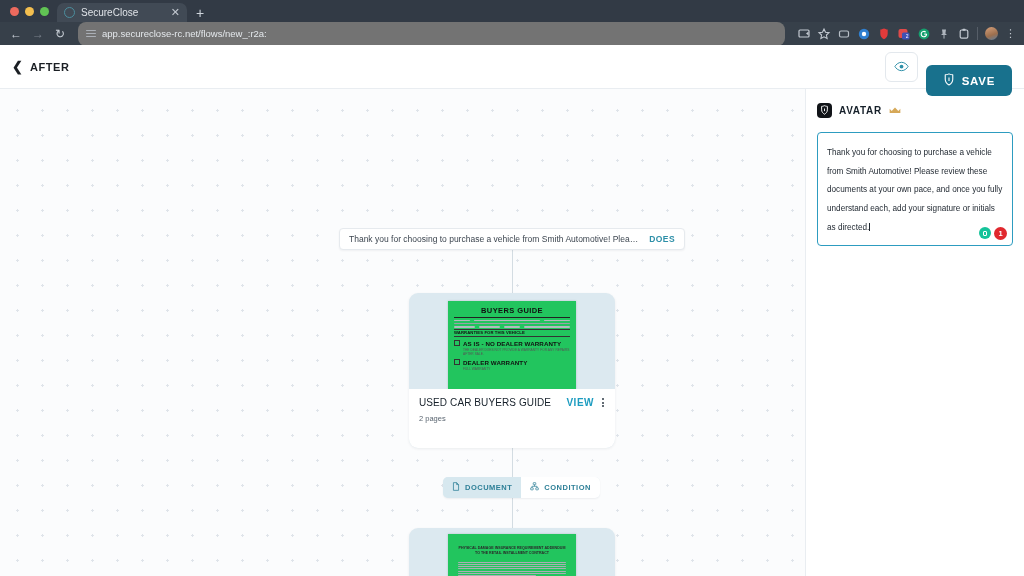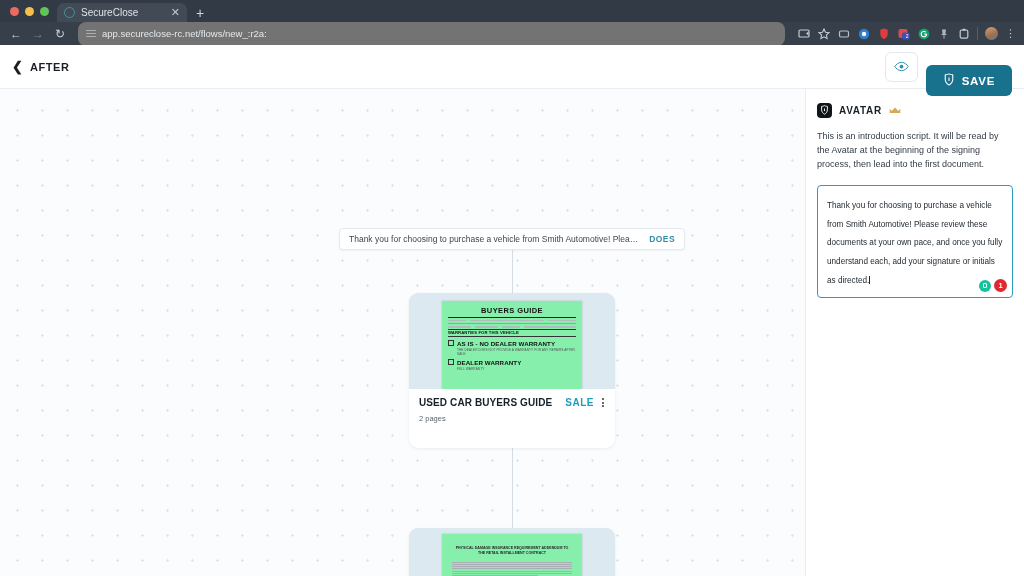--- a/index.html
+++ b/index.html
@@ -121,21 +121,21 @@
     box-shadow: 0 1px 3px rgba(16,24,40,.07);
   }
   .node.top { top: 204px; height: 155px; }
   .node.bottom { top: 439px; height: 137px; }
   .thumb-area {
     height: 96px; display: flex; justify-content: center; align-items: flex-end;
     padding-top: 8px; overflow: hidden;
   }
   .node.bottom .thumb-area { height: 101px; }
   .paper {
-    width: 140px; background: #86efac; box-shadow: 0 0 2px rgba(0,0,0,.18);
+    width: 128px; background: #22c55e; box-shadow: 0 0 2px rgba(0,0,0,.18);
     overflow: hidden; padding: 5px 6px;
   }
   .node.top .paper { height: 88px; }
   .node.bottom .paper { height: 95px; padding: 12px 10px; }
 
   
   .bg-title { text-align: center; font-size: 7.5px; font-weight: bold; letter-spacing: .4px; color: #111; margin-bottom: 2px; }
   .rule { height: 1px; background: #222; margin: 2px 0; }
   .mini-line { height: 1.6px; background: #9aa0a6; border-radius: 1px; margin: 1.3px 0; }
   .mini-line.w100 { width: 100%; }
@@ -147,21 +147,21 @@
   .chk-label { font-size: 6.2px; font-weight: bold; color: #111; letter-spacing: .1px; }
   .tiny-note { font-size: 3.2px; color: #555; margin: 1px 0 0 9px; letter-spacing: .05px; }
 
   
   .cpi-title { text-align: center; font-size: 3.6px; font-weight: bold; color: #2a2a2a; line-height: 1.5; margin-bottom: 5px; }
   .cpi-p { margin-bottom: 4px; }
   .cpi-p i { display: block; height: 1.05px; background: #a9aeb4; margin-bottom: 1.15px; border-radius: 1px; }
 
   .node-info { background: #fff; padding: 8px 10px 0 10px; height: 100%; }
   .node-row1 { display: flex; align-items: center; justify-content: space-between; }
-  .node-title { font-size: 10px; font-weight: bold; color: #16202a; letter-spacing: .1px; }
+  .node-title { font-size: 10px; font-weight: normal; color: #16202a; letter-spacing: .1px; }
   .node-actions { display: flex; align-items: center; gap: 7px; }
   .view-link { font-size: 10px; font-weight: bold; color: #1d9cc0; letter-spacing: .5px; }
   .dots-v { display: flex; flex-direction: column; gap: 1.5px; padding: 1px; }
   .dots-v i { width: 2px; height: 2px; border-radius: 50%; background: #2f3b46; display: block; }
   .node-sub { display: flex; align-items: center; gap: 4px; margin-top: 5px; }
   .node-sub-text { font-size: 7.5px; color: #5b6671; }
   .node-pages { font-size: 7.5px; color: #5b6671; margin-top: 6px; }
 
   .seg-wrap {
     position: absolute; left: 443px; top: 388px;
@@ -358,32 +358,54 @@
                 <span class="chk"></span>
                 <span class="chk-label">DEALER WARRANTY</span>
               </div>
               <div class="tiny-note">FULL WARRANTY</div>
             </div>
           </div>
           <div class="node-info">
             <div class="node-row1">
               <span class="node-title">USED CAR BUYERS GUIDE</span>
               <span class="node-actions">
-                <span class="view-link">SALE</span>
+                <span class="view-link">VIEW</span>
                 <span class="dots-v">
                     <i></i>
                     <i></i>
                     <i></i>
                   </span>
               </span>
             </div>
             <div class="node-pages">2 pages</div>
           </div>
         </div>
 
+        <div class="seg-wrap">
+          <div class="seg active">
+            <span>
+              <svg viewBox="0 0 12 14" width="8" height="9">
+                  <path d="M2 1h5l3 3v9H2z" fill="none" stroke="#2d7f97" stroke-width="1.2" stroke-linejoin="round"></path>
+                  <path d="M7 1v3h3" fill="none" stroke="#2d7f97" stroke-width="1.2"></path>
+                </svg>
+            </span>
+            <span>DOCUMENT</span>
+          </div>
+          <div class="seg plain">
+            <span>
+              <svg viewBox="0 0 14 14" width="9" height="9">
+                <rect x="5" y="1" width="4" height="3.2" rx=".6" fill="none" stroke="#2d7f97" stroke-width="1.1"></rect>
+                <rect x="1" y="9" width="4" height="3.2" rx=".6" fill="none" stroke="#2d7f97" stroke-width="1.1"></rect>
+                <rect x="9" y="9" width="4" height="3.2" rx=".6" fill="none" stroke="#2d7f97" stroke-width="1.1"></rect>
+                <path d="M7 4.2v2.5M3 9V6.7h8V9" fill="none" stroke="#2d7f97" stroke-width="1.1"></path>
+              </svg>
+            </span>
+            <span>CONDITION</span>
+          </div>
+        </div>
 
         <div class="node bottom">
           <div class="thumb-area">
             <div class="paper">
               <div class="cpi-title">PHYSICAL DAMAGE INSURANCE REQUIREMENT ADDENDUM TO THE RETAIL INSTALLMENT CONTRACT</div>
               <div class="cpi-p">
                 <i style="width:100%"></i>
                   <i style="width:100%"></i>
                   <i style="width:100%"></i>
                   <i style="width:100%"></i>
@@ -407,21 +429,20 @@
               <path d="M8 6.4v4.6" stroke="#fff" stroke-width="1.7"></path>
             </svg>
           </span>
           <span class="panel-title">AVATAR</span>
           <span>
             <svg viewBox="0 0 18 12" width="12" height="9">
               <path d="M1 3.4l3 3.2 5-5 5 5 3-3.2v6.4H1z" fill="#d6a858"></path>
             </svg>
           </span>
         </div>
-        <div class="panel-desc">This is an introduction script. It will be read by the Avatar at the beginning of the signing process, then lead into the first document.</div>
         <div class="script-box">
           <span class="script-text">Thank you for choosing to purchase a vehicle from Smith Automotive! Please review these documents at your own pace, and once you fully understand each, add your signature or initials as directed.</span><span class="caret"></span>
           <div class="badges">
             <span class="gb">
                 <span></span>
               </span>
             <span class="rb">1</span>
           </div>
         </div>
       </div>

